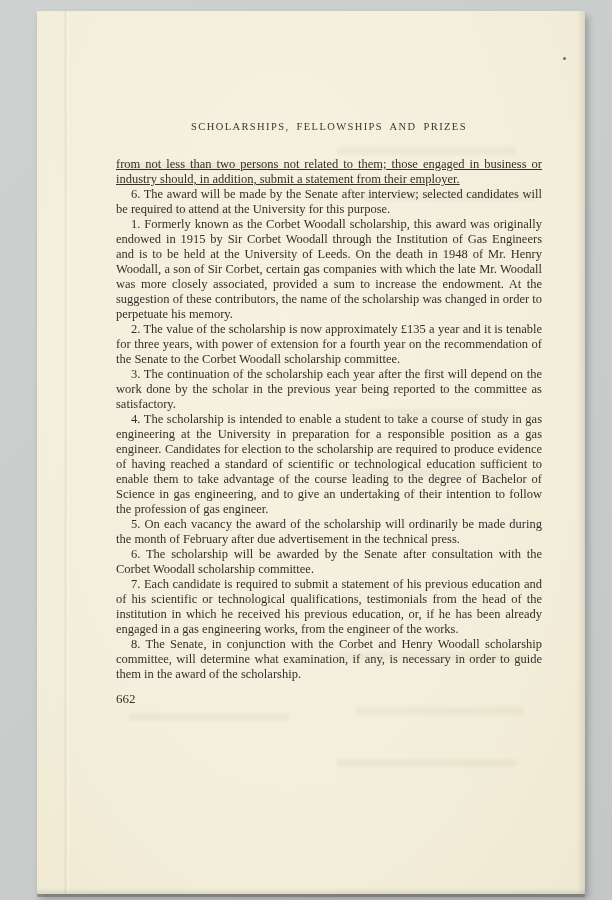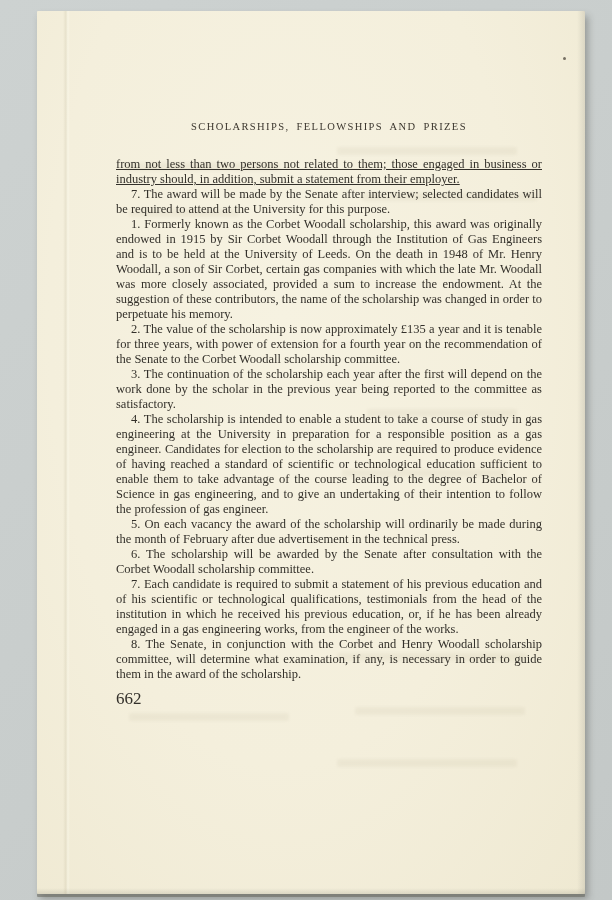--- a/index.html
+++ b/index.html
@@ -77,21 +77,21 @@
     font-size: 14px;
     line-height: 16px;
     margin-top: 10px;
     margin-bottom: 6px;
     color: #343029;
   }
   .page-number {
     margin-top: 9px;
     text-align: right;
     text-align-last: left;
-    font-size: 17px;
+    font-size: 13px;
     text-indent: 0;
   }
   
   .ghost {
     position: absolute;
     height: 8px;
     background: #968c6a;
     opacity: 0.08;
     filter: blur(1.6px);
     border-radius: 3px;
@@ -133,21 +133,21 @@
     <div class="ghost g8"></div>
     <div class="ghost g9"></div>
     <div class="ghost g10"></div>
     <div class="speck"></div>
 
     <div class="content">
       <div class="running-header">SCHOLARSHIPS, FELLOWSHIPS AND PRIZES</div>
 
       <div class="body-text">
         <p class="continuation first">from not less than two persons not related to them; those engaged in business or industry should, in addition, submit a statement from their employer.</p>
-        <p>7. The award will be made by the Senate after interview; selected candidates will be required to attend at the University for this purpose.</p>
+        <p>6. The award will be made by the Senate after interview; selected candidates will be required to attend at the University for this purpose.</p>
 
 
         <p>1. Formerly known as the Corbet Woodall scholarship, this award was originally endowed in 1915 by Sir Corbet Woodall through the Institution of Gas Engineers and is to be held at the University of Leeds. On the death in 1948 of Mr. Henry Woodall, a son of Sir Corbet, certain gas companies with which the late Mr. Woodall was more closely associated, provided a sum to increase the endowment. At the suggestion of these contributors, the name of the scholarship was changed in order to perpetuate his memory.</p>
         <p>2. The value of the scholarship is now approximately £135 a year and it is tenable for three years, with power of extension for a fourth year on the recommendation of the Senate to the Corbet Woodall scholarship committee.</p>
         <p>3. The continuation of the scholarship each year after the first will depend on the work done by the scholar in the previous year being reported to the committee as satisfactory.</p>
         <p>4. The scholarship is intended to enable a student to take a course of study in gas engineering at the University in preparation for a responsible position as a gas engineer. Candidates for election to the scholarship are required to produce evidence of having reached a standard of scientific or technological education sufficient to enable them to take advantage of the course leading to the degree of Bachelor of Science in gas engineering, and to give an undertaking of their intention to follow the profession of gas engineer.</p>
         <p>5. On each vacancy the award of the scholarship will ordinarily be made during the month of February after due advertisement in the technical press.</p>
         <p>6. The scholarship will be awarded by the Senate after consultation with the Corbet Woodall scholarship committee.</p>
         <p>7. Each candidate is required to submit a statement of his previous education and of his scientific or technological qualifications, testimonials from the head of the institution in which he received his previous education, or, if he has been already engaged in a gas engineering works, from the engineer of the works.</p>
         <p>8. The Senate, in conjunction with the Corbet and Henry Woodall scholarship committee, will determine what examination, if any, is necessary in order to guide them in the award of the scholarship.</p>

